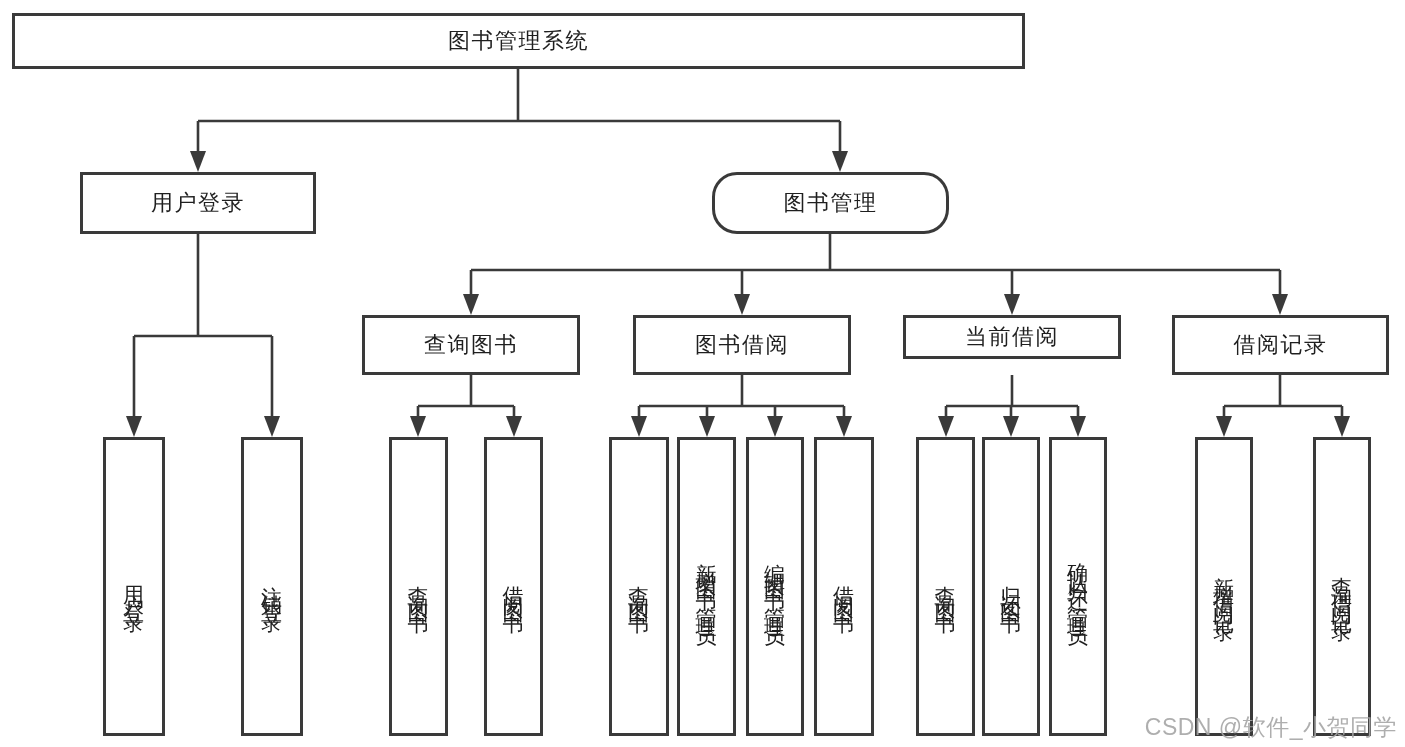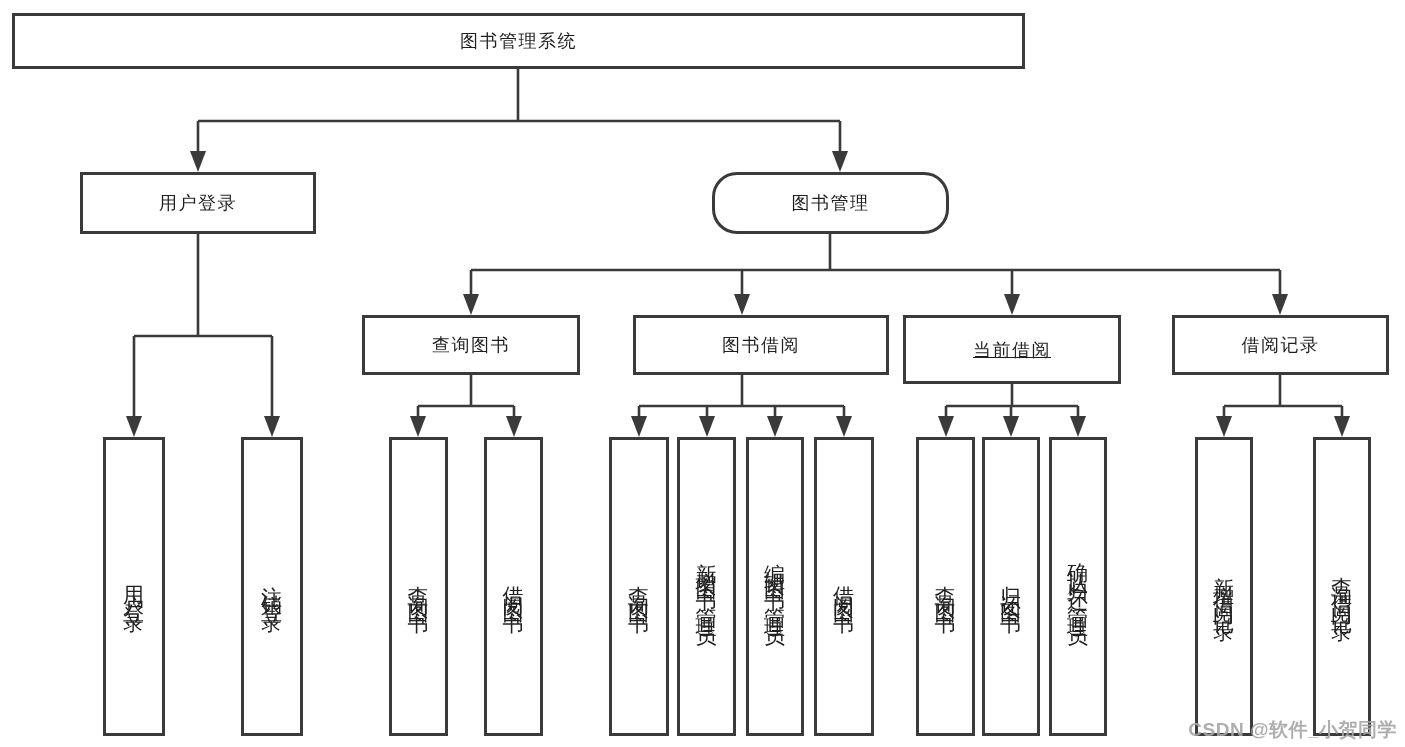--- a/index.html
+++ b/index.html
@@ -13,31 +13,31 @@
     font-family:"Liberation Sans","DejaVu Sans",sans-serif;
     color:var(--text);
   }
   .wires{position:absolute;left:0;top:0;z-index:0;}
   .wires .seg{stroke:var(--line);stroke-width:2.6;fill:none;}
   .wires .head{fill:var(--line);stroke:none;}
   .box{
     position:absolute; box-sizing:border-box;
     background:var(--box-fill); border:3px solid var(--box-border);
     display:flex; align-items:center; justify-content:center;
-    font-size:18px; letter-spacing:1.5px; z-index:1;
+    font-size:22px; letter-spacing:1.5px; z-index:1;
     white-space:nowrap;
   }
   .leaf{
     writing-mode:vertical-rl; text-orientation:mixed;
     font-size:21px; letter-spacing:9px; line-height:1;
   }
   .watermark{
     position:absolute; right:8px; bottom:4px; z-index:5;
-    font-size:19px; letter-spacing:0.5px;
-    color:var(--watermark); opacity:0.9;font-weight:bold;
+    font-size:23px; letter-spacing:0.5px;
+    color:var(--watermark); opacity:0.9;
   }
 </style>
 </head>
 <body>
 
 <div class="canvas">
 
   <svg class="wires" width="1405" height="747" viewBox="0 0 1405 747" aria-hidden="true">
 
     <path class="seg" d="M518 69 V121 M198 121 H840 M198 121 V155 M840 121 V155"></path>
@@ -74,22 +74,22 @@
     <polygon class="head" points="1224,437 1216,416 1232,416"></polygon>
     <polygon class="head" points="1342,437 1334,416 1350,416"></polygon>
   </svg>
 
   <div class="box" style="left:12px;top:13px;width:1013px;height:56px;">图书管理系统</div>
 
   <div class="box" style="left:80px;top:172px;width:236px;height:62px;">用户登录</div>
   <div class="box" style="left:712px;top:172px;width:237px;height:62px;border-radius:25px;">图书管理</div>
 
   <div class="box" style="left:362px;top:315px;width:218px;height:60px;">查询图书</div>
-  <div class="box" style="left:633px;top:315px;width:256px;height:60px;">图书借阅</div>
-  <div class="box" style="left:903px;top:315px;width:218px;height:69px;text-decoration:underline;">当前借阅</div>
+  <div class="box" style="left:633px;top:315px;width:218px;height:60px;">图书借阅</div>
+  <div class="box" style="left:903px;top:315px;width:218px;height:44px;">当前借阅</div>
   <div class="box" style="left:1172px;top:315px;width:217px;height:60px;">借阅记录</div>
 
   <div class="box leaf" style="left:103px;top:437px;width:62px;height:299px;">用户登录</div>
   <div class="box leaf" style="left:241px;top:437px;width:62px;height:299px;">注销登录</div>
 
   <div class="box leaf" style="left:389px;top:437px;width:59px;height:299px;">查询图书</div>
   <div class="box leaf" style="left:484px;top:437px;width:59px;height:299px;">借阅图书</div>
 
   <div class="box leaf" style="left:609px;top:437px;width:60px;height:299px;">查询图书</div>
   <div class="box leaf" style="left:677px;top:437px;width:59px;height:299px;">新增图书（管理员）</div>

